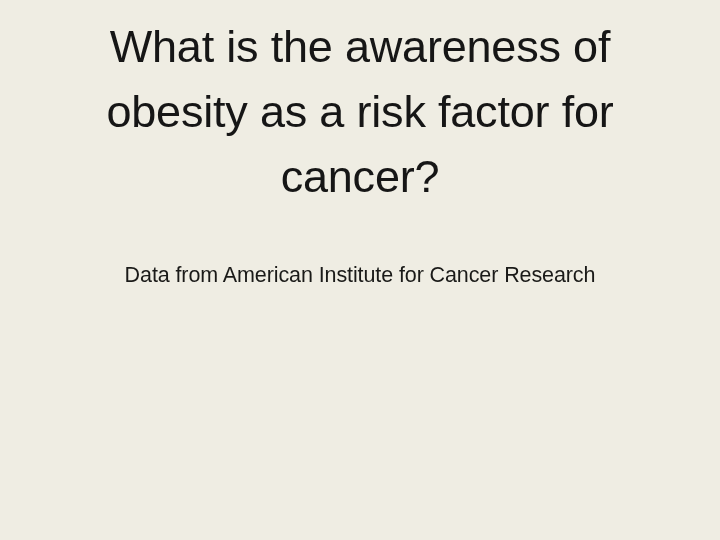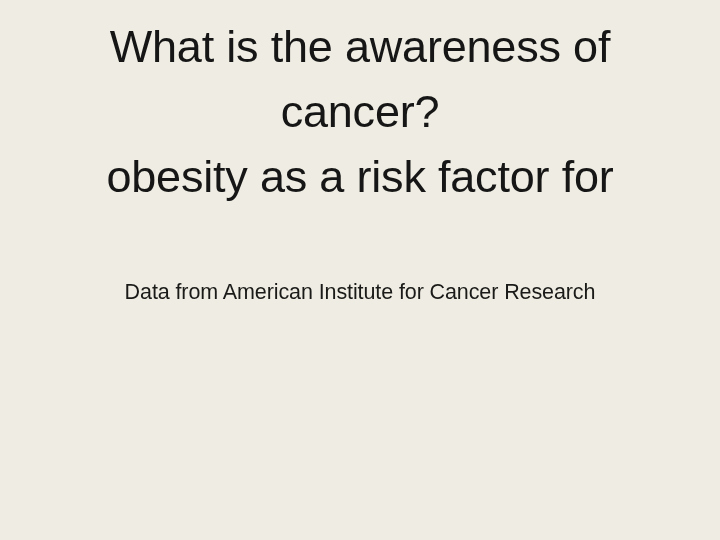--- a/index.html
+++ b/index.html
@@ -44,21 +44,21 @@
     font-size: 45px;
     font-weight: 400;
     line-height: 65px;
     letter-spacing: -0.2px;
     color: #161616;
     white-space: nowrap;
   }
 
   
   .subtitle-block {
-    margin-top: 68px;
+    margin-top: 51px;
     text-align: center;
   }
   .subtitle-line {
     display: block;
     font-family: "Liberation Sans", sans-serif;
     font-size: 21.5px;
     font-weight: 400;
     line-height: 30px;
     letter-spacing: -0.1px;
     color: #1a1a18;
@@ -76,22 +76,22 @@
 </style>
 </head>
 <body>
 
 <div class="slide">
 
   <div class="slide-body">
 
     <div class="title-block">
       <span class="title-line">What is the awareness of</span>
+      <span class="title-line">obesity as a risk factor for</span>
       <span class="title-line">cancer?</span>
-      <span class="title-line">obesity as a risk factor for</span>
     </div>
 
     <div class="subtitle-block">
       <span class="subtitle-line">Data from American Institute for Cancer Research</span>
     </div>
 
   </div>
 
   <div class="slide-empty-area"></div>
 

